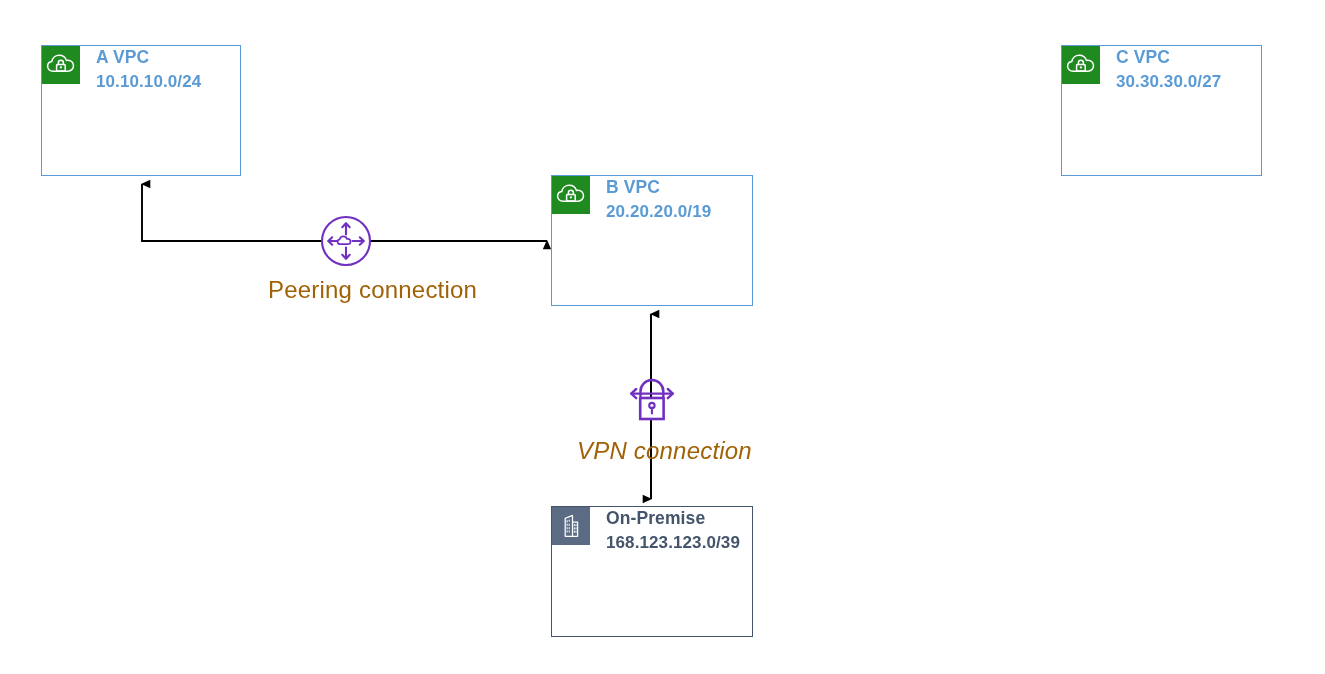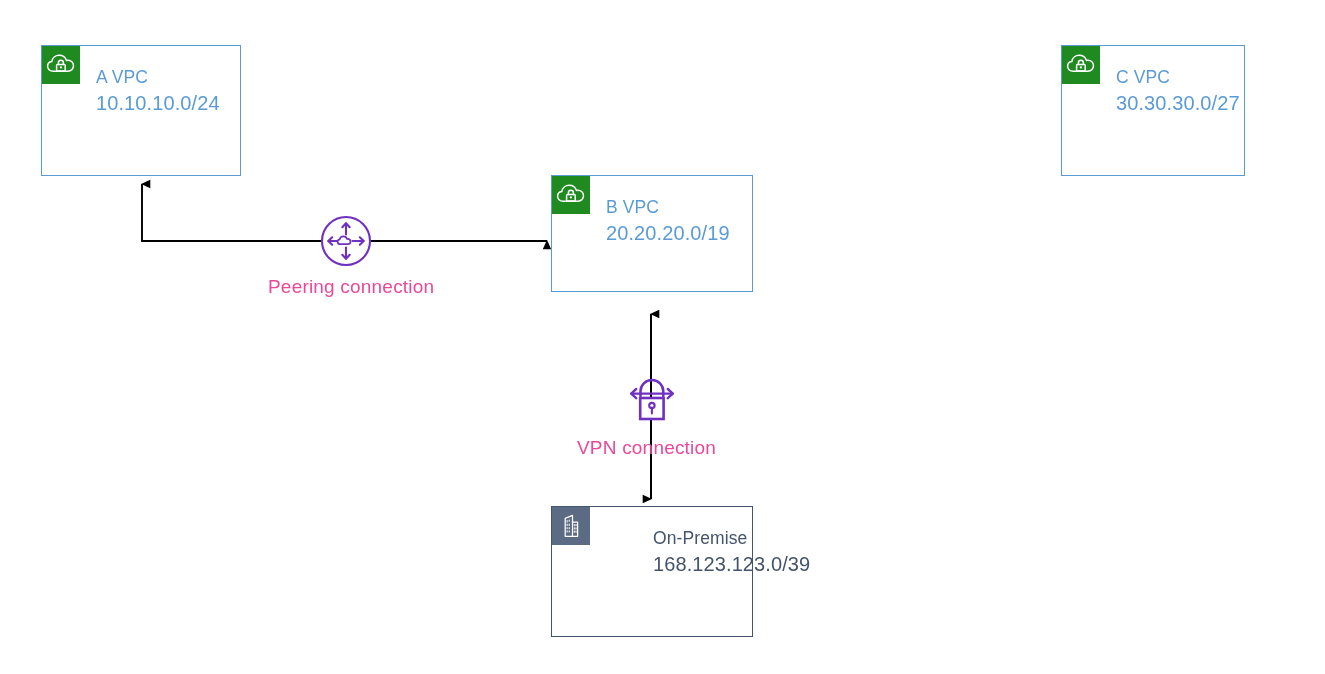--- a/index.html
+++ b/index.html
@@ -44,49 +44,50 @@
     width: 38px;
     height: 38px;
     display: block;
   }
   .node.vpc .node-icon { background: #1F8A20; }
   .node.onprem .node-icon { background: #5B6B84; }
   .node-icon svg { display: block; }
   .node-text {
     position: absolute;
     left: 54px;
-    top: 20px;
+    top: 0;
     line-height: 1.36;
     white-space: nowrap;
+    font-weight: bold;
   }
   .node-title {
     font-size: 17.5px;
     letter-spacing: 0.1px;
   }
   .node-cidr {
-    font-size: 20px;
+    font-size: 17px;
     letter-spacing: 0.1px;
   }
   .node.vpc .node-title,
   .node.vpc .node-cidr { color: #5B9BD5; }
   .node.onprem .node-title,
-  .node.onprem .node-cidr { color: #44546A; margin-left: 47px; }
+  .node.onprem .node-cidr { color: #44546A; }
 
   
   .conn-icon {
     position: absolute;
     background: transparent;
   }
   .conn-icon svg { display: block; }
 
   
   .conn-label {
     position: absolute;
-    font-size: 19px;
-    color: #ec4899;
+    font-size: 24px;
+    color: #a16207;
     white-space: nowrap;
     letter-spacing: 0.2px;
   }
 </style>
 </head>
 <body>
 
 <div id="canvas">
 
   <svg class="edge-layer" viewBox="0 0 1325 674" width="1325" height="674">
@@ -130,21 +131,21 @@
           <circle cx="18.9" cy="21.4" r="1.15" fill="#ffffff" stroke="none"></circle>
         </g>
       </svg>
     </span>
     <span class="node-text">
       <div class="node-title">A VPC</div>
       <div class="node-cidr">10.10.10.0/24</div>
     </span>
   </div>
 
-  <div class="node vpc" style="left:551px; top:175px; width:202px; height:117px;">
+  <div class="node vpc" style="left:551px; top:175px; width:202px; height:131px;">
     <span class="node-icon">
       <svg width="38" height="38" viewBox="0 0 38 38">
         <g fill="none" stroke="#ffffff" stroke-width="1.5" stroke-linecap="round" stroke-linejoin="round">
           <path d="M11.3 25.2 C7.6 25.2 5.6 22.9 5.6 20.3
                    C5.6 17.9 7.4 15.9 9.8 15.6
                    C10.3 11.9 13.4 9.2 17.2 9.2
                    C20.6 9.2 23.5 11.4 24.4 14.4
                    C24.9 14.3 25.4 14.2 25.9 14.2
                    C29 14.2 31.5 16.7 31.5 19.7
                    C31.5 22.8 29 25.2 25.9 25.2 Z"></path>
@@ -154,21 +155,21 @@
           <circle cx="18.9" cy="21.4" r="1.15" fill="#ffffff" stroke="none"></circle>
         </g>
       </svg>
     </span>
     <span class="node-text">
       <div class="node-title">B VPC</div>
       <div class="node-cidr">20.20.20.0/19</div>
     </span>
   </div>
 
-  <div class="node vpc" style="left:1061px; top:45px; width:184px; height:131px;">
+  <div class="node vpc" style="left:1061px; top:45px; width:201px; height:131px;">
     <span class="node-icon">
       <svg width="38" height="38" viewBox="0 0 38 38">
         <g fill="none" stroke="#ffffff" stroke-width="1.5" stroke-linecap="round" stroke-linejoin="round">
           <path d="M11.3 25.2 C7.6 25.2 5.6 22.9 5.6 20.3
                    C5.6 17.9 7.4 15.9 9.8 15.6
                    C10.3 11.9 13.4 9.2 17.2 9.2
                    C20.6 9.2 23.5 11.4 24.4 14.4
                    C24.9 14.3 25.4 14.2 25.9 14.2
                    C29 14.2 31.5 16.7 31.5 19.7
                    C31.5 22.8 29 25.2 25.9 25.2 Z"></path>
@@ -242,15 +243,15 @@
       <g stroke="#7030C0" stroke-width="2.4" fill="none" stroke-linecap="round" stroke-linejoin="round">
         <path d="M6.5 19.6 L47.5 19.6"></path>
         <path d="M11.2 15.0 L6.2 19.6 L11.2 24.2"></path>
         <path d="M42.8 15.0 L47.8 19.6 L42.8 24.2"></path>
       </g>
       <circle cx="26.9" cy="31.6" r="2.7" fill="#ffffff" stroke="#7030C0" stroke-width="2.1"></circle>
       <path d="M26.9 33.6 L26.9 39.4" stroke="#7030C0" stroke-width="2.1" stroke-linecap="round"></path>
     </svg>
   </div>
 
-  <div class="conn-label" style="left:577px; top:437px;">VPN connection</div>
+  <div class="conn-label" style="left:577px; top:437px;font-style:italic;">VPN connection</div>
 
 </div>
 
 </body></html>

